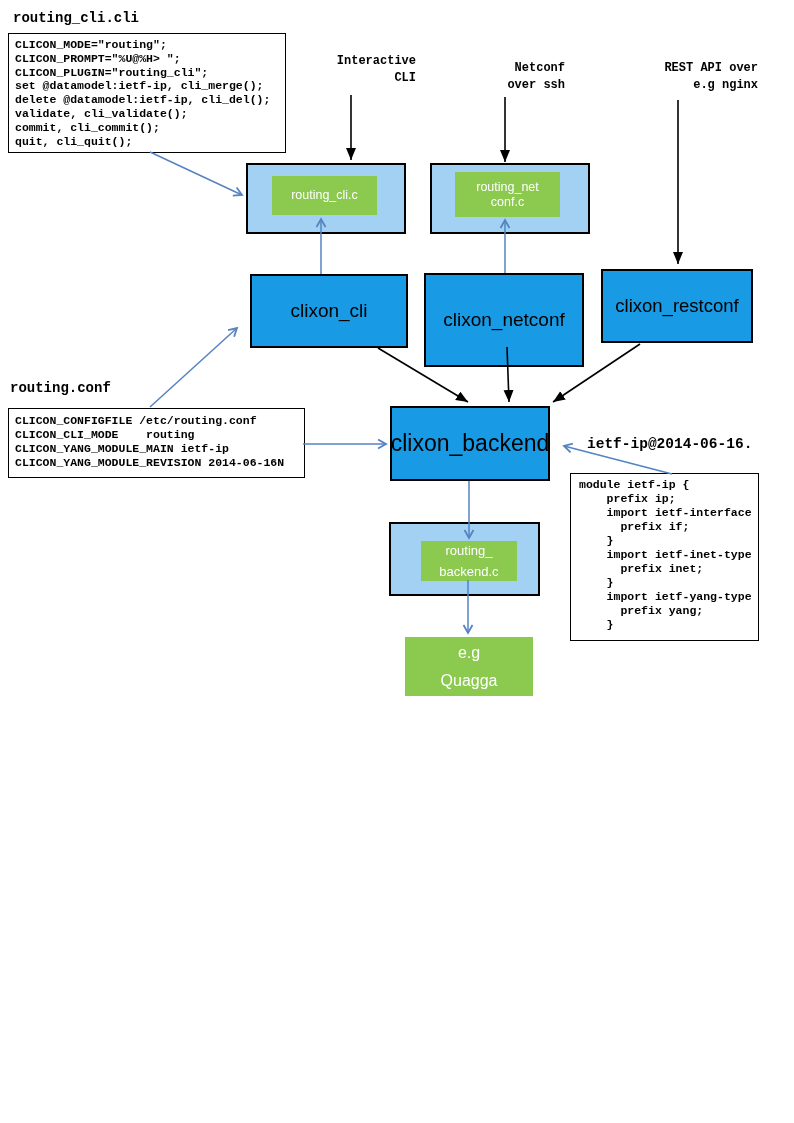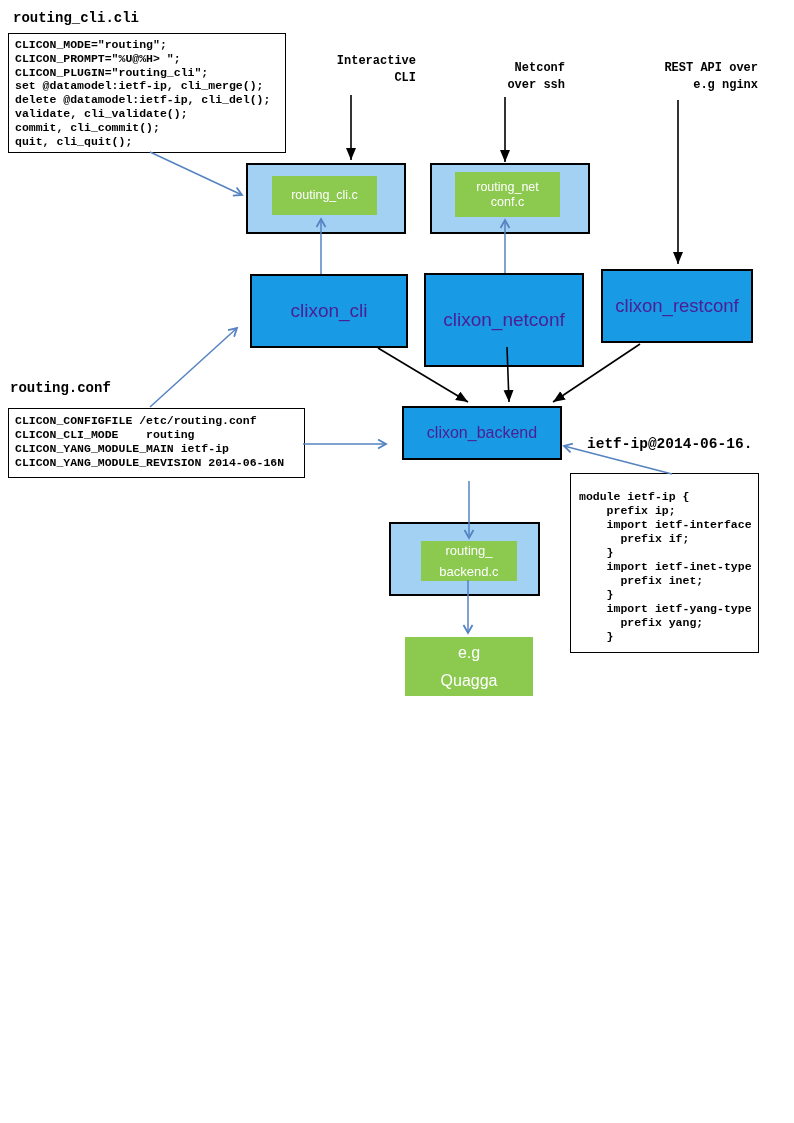--- a/index.html
+++ b/index.html
@@ -6,21 +6,21 @@
   #page{position:relative;width:794px;height:1123px;background:#ffffff;margin:0 auto;
         font-family:"Liberation Sans",sans-serif;overflow:hidden;}
   .mono{font-family:Liberation Mono, monospace;font-weight:bold;color:#000;}
   .file-title{position:absolute;font-size:14px;letter-spacing:0;white-space:pre;}
   .code-box{position:absolute;border:1px solid #000;background:#fff;font-size:11.5px;
             line-height:13.8px;white-space:pre;overflow:hidden;padding:4px 6px;}
   .proto-label{position:absolute;font-size:12px;line-height:17px;text-align:right;white-space:pre-line;}
   .container-box{position:absolute;background:#a2d1f4;border:2px solid #000;box-sizing:border-box;}
   .green-box{position:absolute;background:#8bc94f;color:#fff;display:flex;align-items:center;
              justify-content:center;text-align:center;white-space:pre-line;font-size:12.5px;line-height:15px;}
-  .node-box{position:absolute;background:#189ae4;border:2px solid #000;box-sizing:border-box;color:#4c1d95;
+  .node-box{position:absolute;background:#189ae4;border:2px solid #000;box-sizing:border-box;color:#000000;
             display:flex;align-items:center;justify-content:center;text-align:left;font-size:19px;}
   #arrow-layer{position:absolute;left:0;top:0;width:794px;height:1123px;pointer-events:none;z-index:5;}
 </style>
 </head>
 <body>
 
 <div id="page">
 
   <div class="file-title mono" style="left:13px;top:10px;">routing_cli.cli</div>
   <div class="code-box mono" style="left:8px;top:33px;width:264px;height:110px;">CLICON_MODE="routing";
@@ -43,30 +43,30 @@
   <div class="green-box" style="left:272px;top:176px;width:105px;height:39px;">routing_cli.c</div>
 
   <div class="container-box" style="left:430px;top:163px;width:160px;height:71px;"></div>
   <div class="green-box" style="left:455px;top:172px;width:105px;height:45px;">routing_net
 conf.c</div>
 
   <div class="node-box" style="left:250px;top:274px;width:158px;height:74px;">clixon_cli</div>
   <div class="node-box" style="left:424px;top:273px;width:160px;height:94px;">clixon_netconf</div>
   <div class="node-box" style="left:601px;top:269px;width:152px;height:74px;font-size:18.5px;">clixon_restconf</div>
 
-  <div class="node-box" style="left:390px;top:406px;width:160px;height:54px;font-size:16px;margin-left:12px;">clixon_backend</div>
+  <div class="node-box" style="left:390px;top:406px;width:160px;height:75px;font-size:23px;">clixon_backend</div>
 
   <div class="file-title mono" style="left:10px;top:380px;">routing.conf</div>
   <div class="code-box mono" style="left:8px;top:408px;width:283px;height:59px;line-height:14px;padding-top:5px;">CLICON_CONFIGFILE /etc/routing.conf
 CLICON_CLI_MODE    routing
 CLICON_YANG_MODULE_MAIN ietf-ip
 CLICON_YANG_MODULE_REVISION 2014-06-16N</div>
 
   <div class="file-title mono" style="left:587px;top:436px;font-size:14.5px;">ietf-ip@2014-06-16.</div>
-  <div class="code-box mono" style="left:570px;top:473px;width:173px;height:158px;line-height:14px;padding-top:16px;padding-left:8px;">module ietf-ip {
+  <div class="code-box mono" style="left:570px;top:473px;width:173px;height:158px;line-height:14px;padding-top:4px;padding-left:8px;">module ietf-ip {
     prefix ip;
     import ietf-interface
       prefix if;
     }
     import ietf-inet-type
       prefix inet;
     }
     import ietf-yang-type
       prefix yang;
     }</div>

